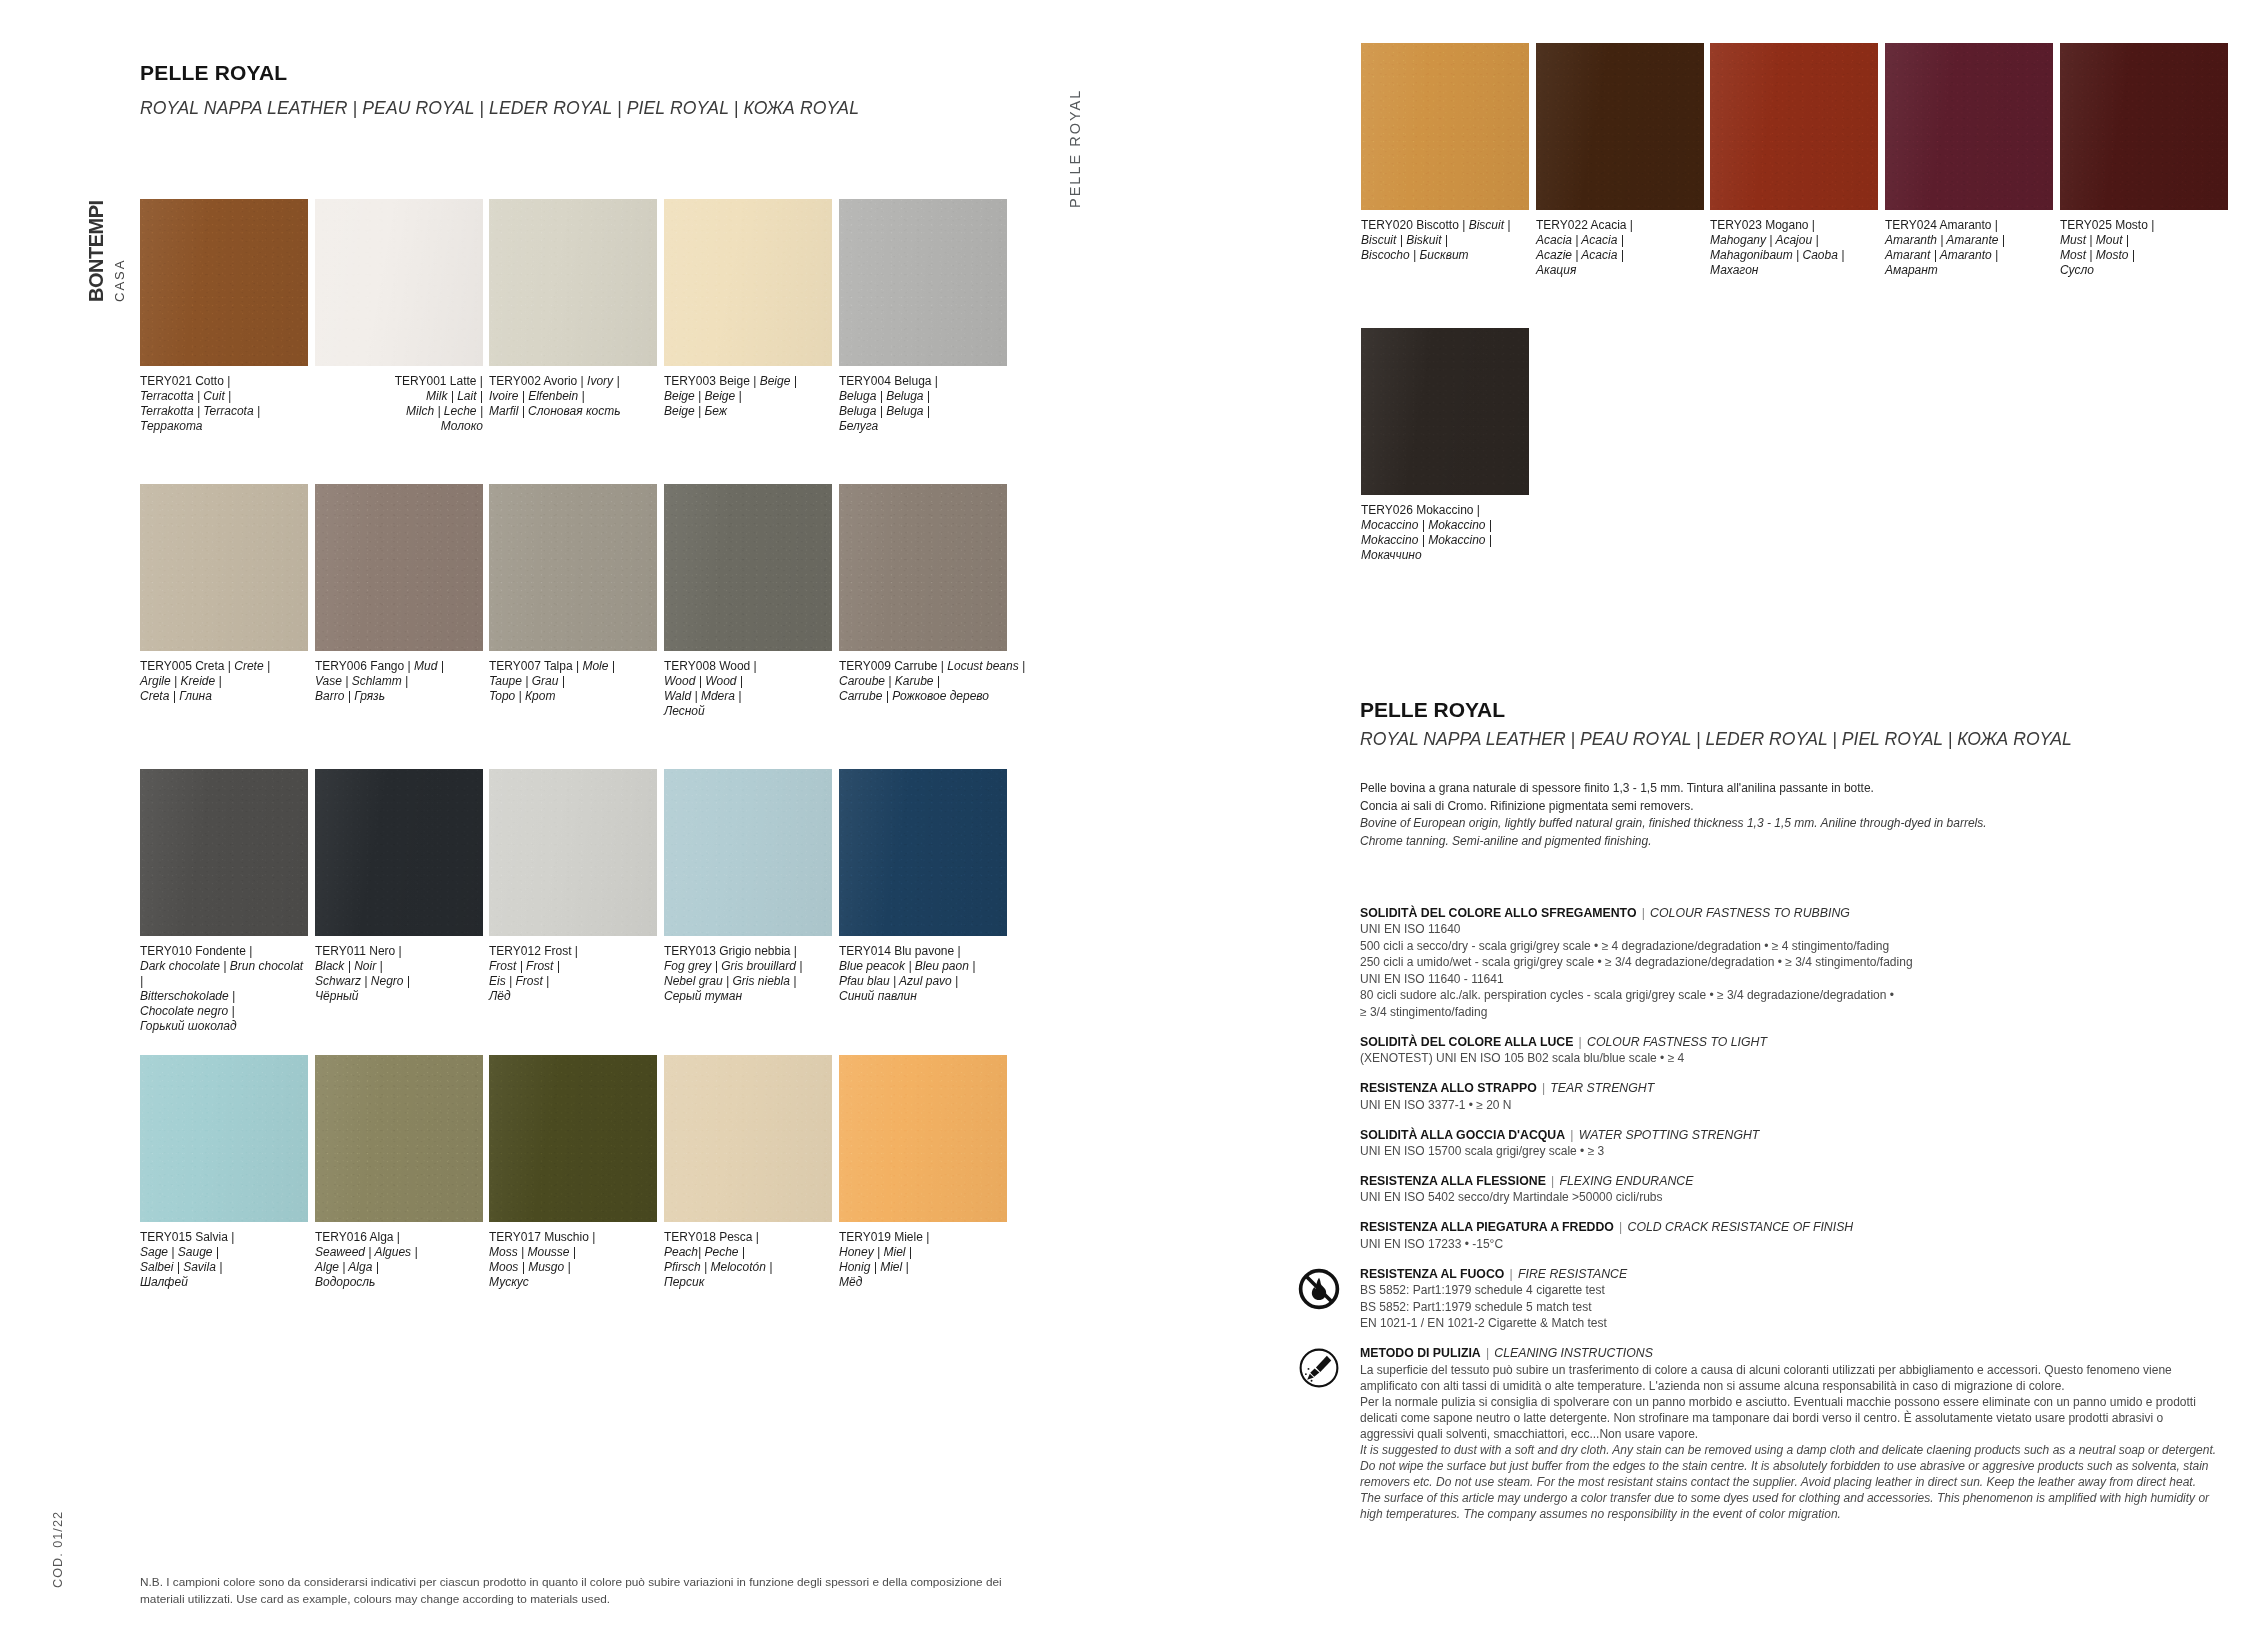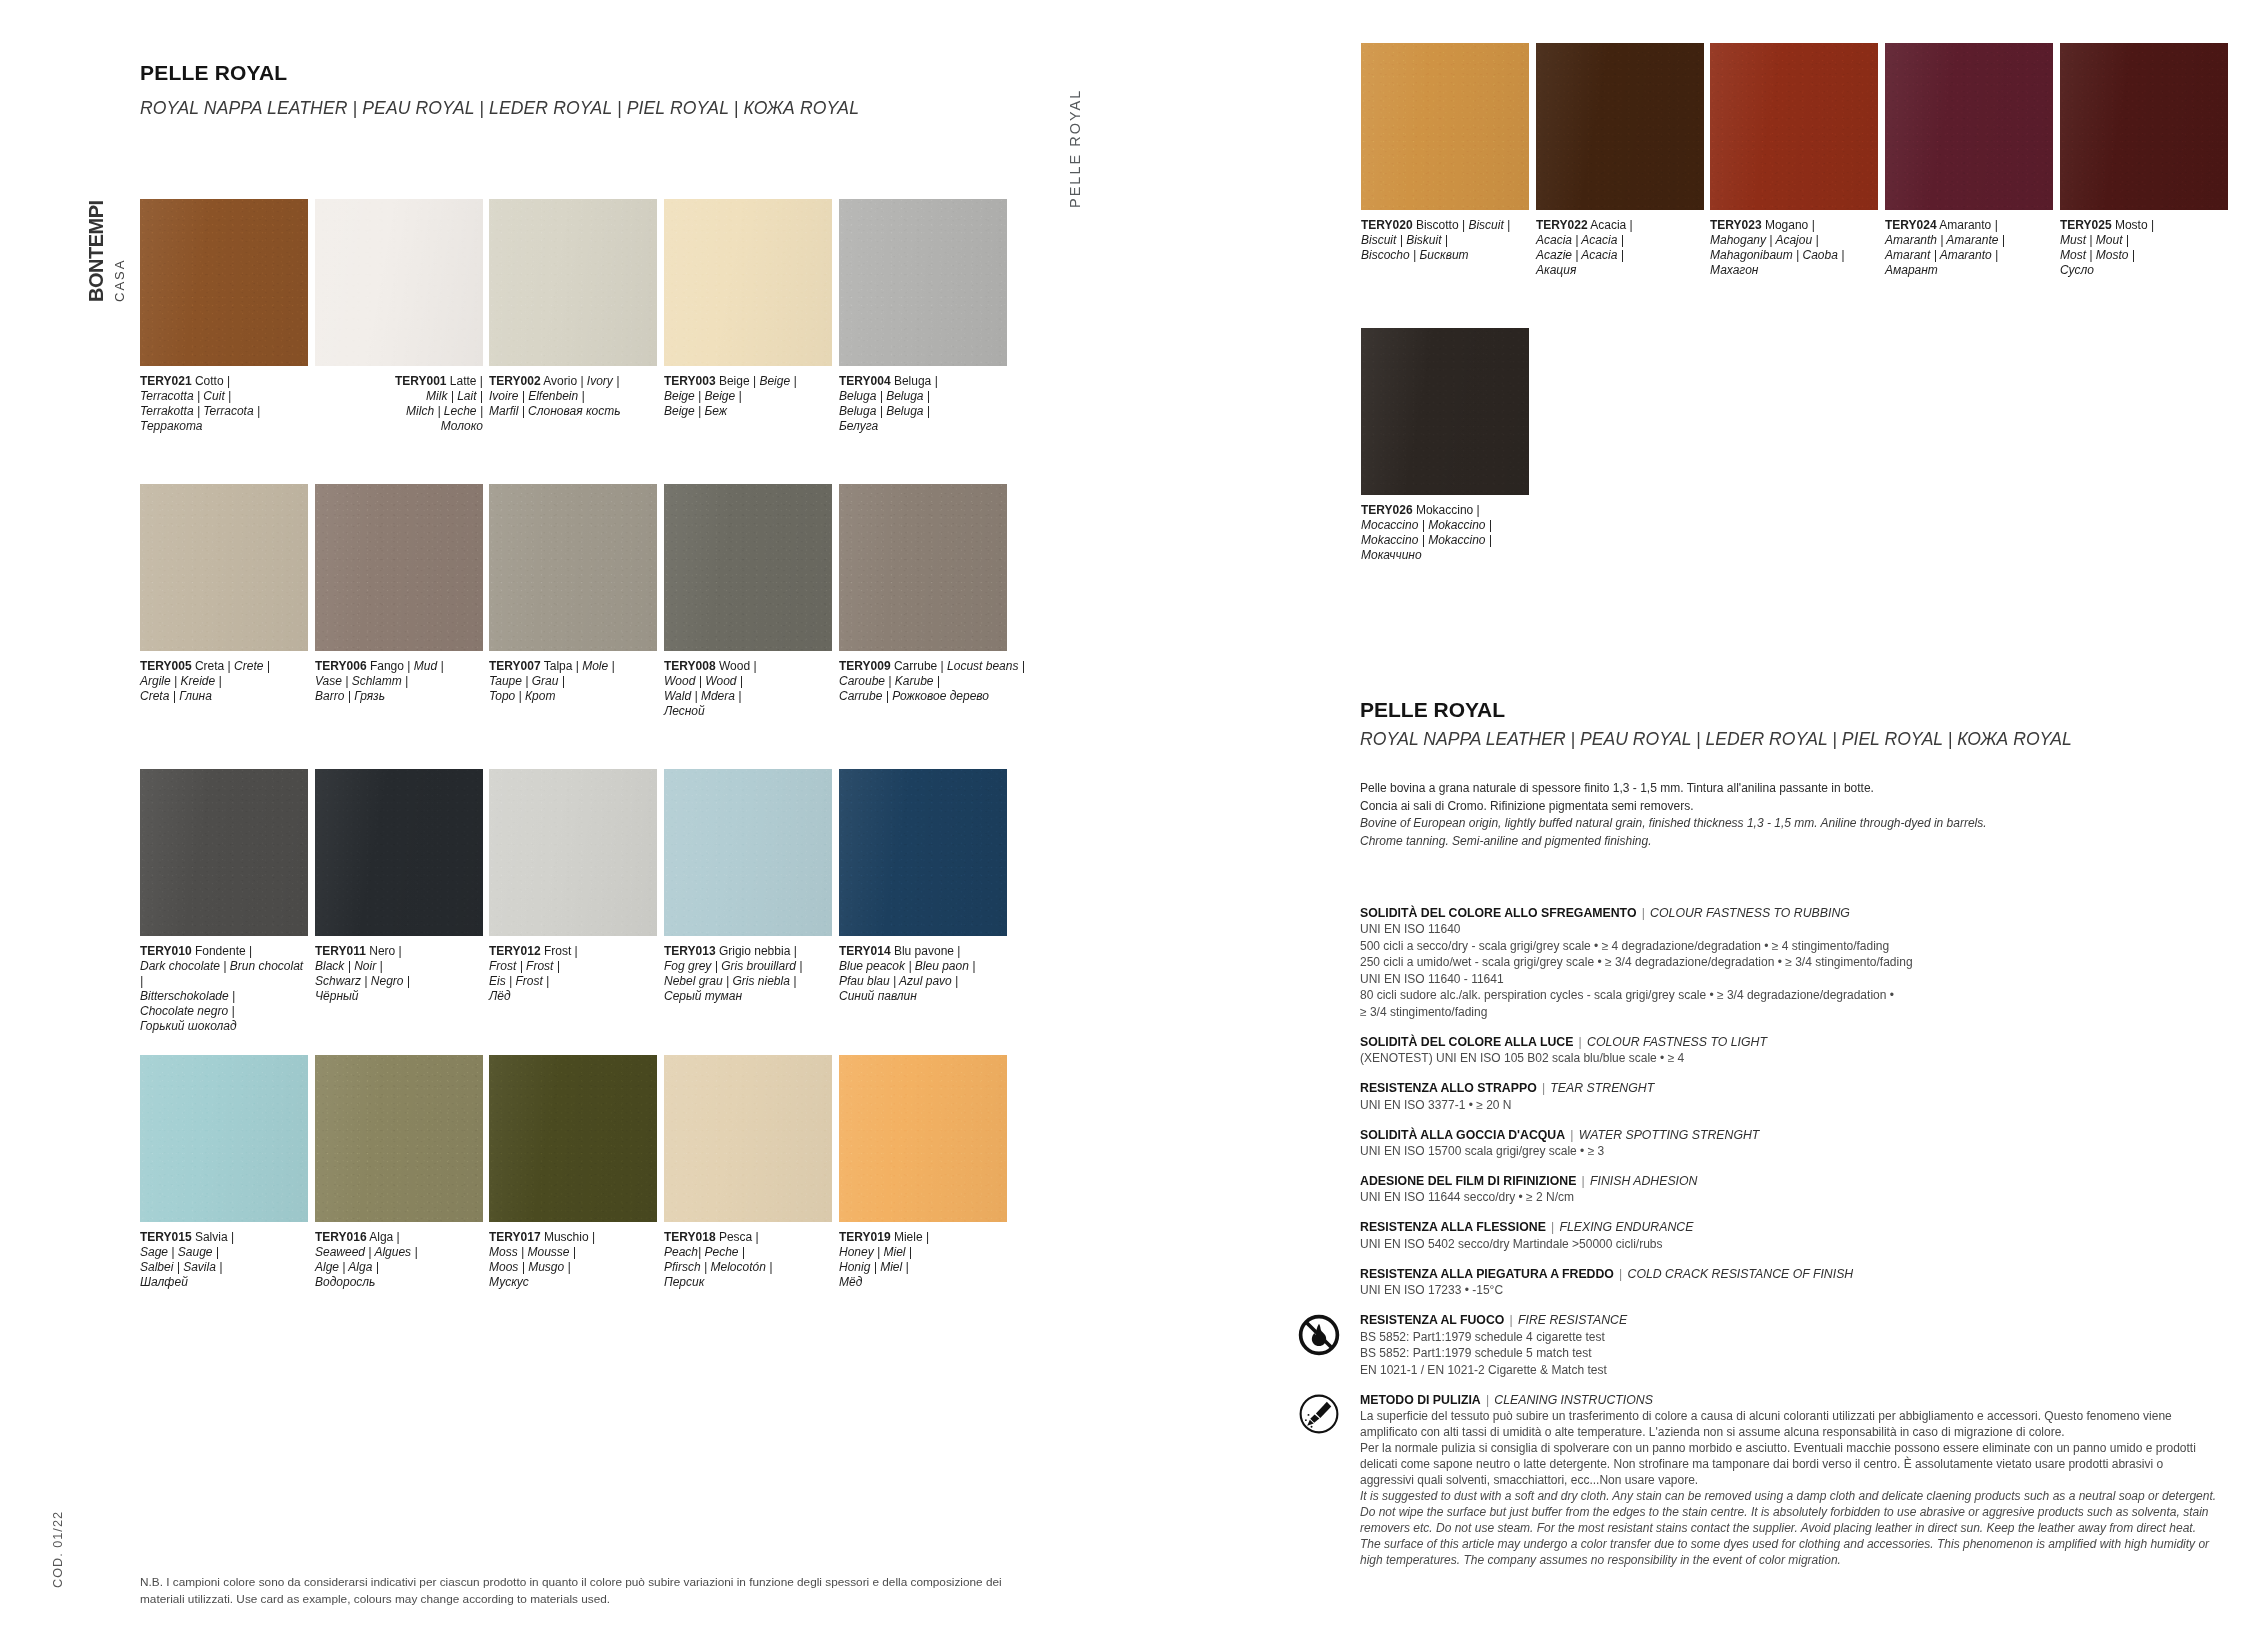--- a/index.html
+++ b/index.html
@@ -72,21 +72,21 @@
   }
   .chip .sheen {
     position: absolute; inset: 0;
     background: linear-gradient(100deg, rgba(255,255,255,.07) 0%, rgba(255,255,255,0) 38%, rgba(0,0,0,.045) 100%);
   }
   .lbl {
     margin-top: 8.1px;
     font-size: 12px; line-height: 15px;
     color: #1d1d1d; width: 100%;
   }
-  .lbl .code { font-weight: bold; }
+  .lbl .code { font-weight: normal; }
   .lbl .it { font-style: italic; }
   .lbl .l1 { white-space: nowrap; }
 
   
   .spec-title {
     position: absolute; left: 1360px; top: 698px;
     font-size: 21px; font-weight: bold; color: #141414;
   }
   .spec-sub {
     position: absolute; left: 1360px; top: 729px;
@@ -506,26 +506,20 @@
         <div class="spec-item">
           <div class="spec-h"><span>RESISTENZA ALLO STRAPPO</span><span class="bar"> | </span><span class="en">TEAR STRENGHT</span></div>
           <div class="spec-b">
             <div>UNI EN ISO 3377-1 • ≥ 20 N</div>
           </div>
         </div>
         <div class="spec-item">
           <div class="spec-h"><span>SOLIDITÀ ALLA GOCCIA D'ACQUA</span><span class="bar"> | </span><span class="en">WATER SPOTTING STRENGHT</span></div>
           <div class="spec-b">
             <div>UNI EN ISO 15700 scala grigi/grey scale • ≥ 3</div>
-          </div>
-        </div>
-        <div class="spec-item">
-          <div class="spec-h"><span>ADESIONE DEL FILM DI RIFINIZIONE</span><span class="bar"> | </span><span class="en">FINISH ADHESION</span></div>
-          <div class="spec-b">
-            <div>UNI EN ISO 11644 secco/dry • ≥ 2 N/cm</div>
           </div>
         </div>
         <div class="spec-item">
           <div class="spec-h"><span>RESISTENZA ALLA FLESSIONE</span><span class="bar"> | </span><span class="en">FLEXING ENDURANCE</span></div>
           <div class="spec-b">
             <div>UNI EN ISO 5402 secco/dry Martindale &gt;50000 cicli/rubs</div>
           </div>
         </div>
         <div class="spec-item">
           <div class="spec-h"><span>RESISTENZA ALLA PIEGATURA A FREDDO</span><span class="bar"> | </span><span class="en">COLD CRACK RESISTANCE OF FINISH</span></div>

